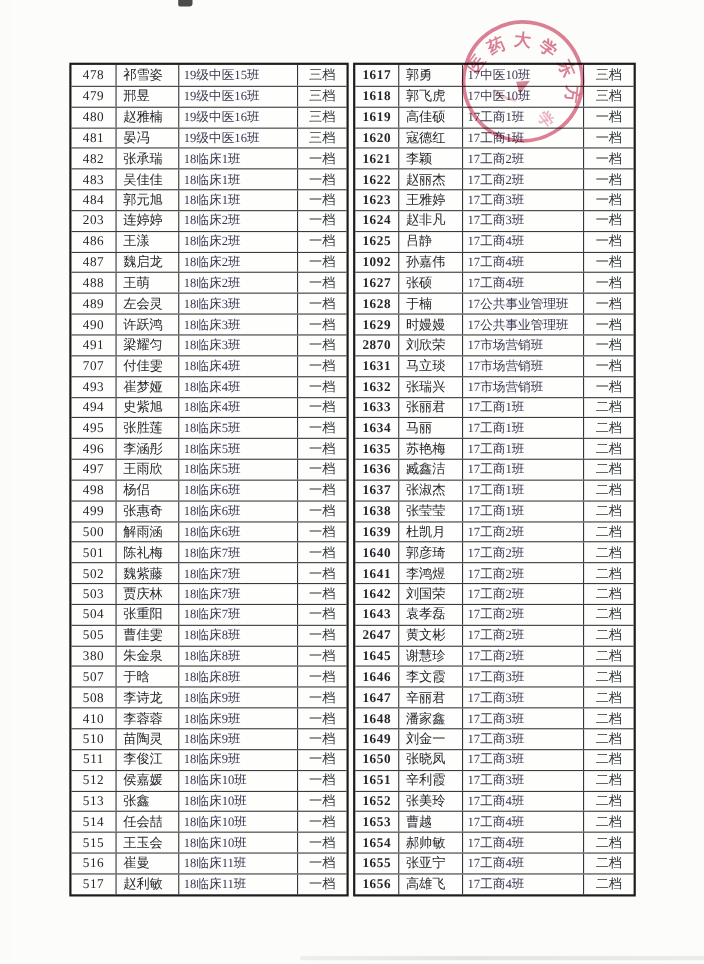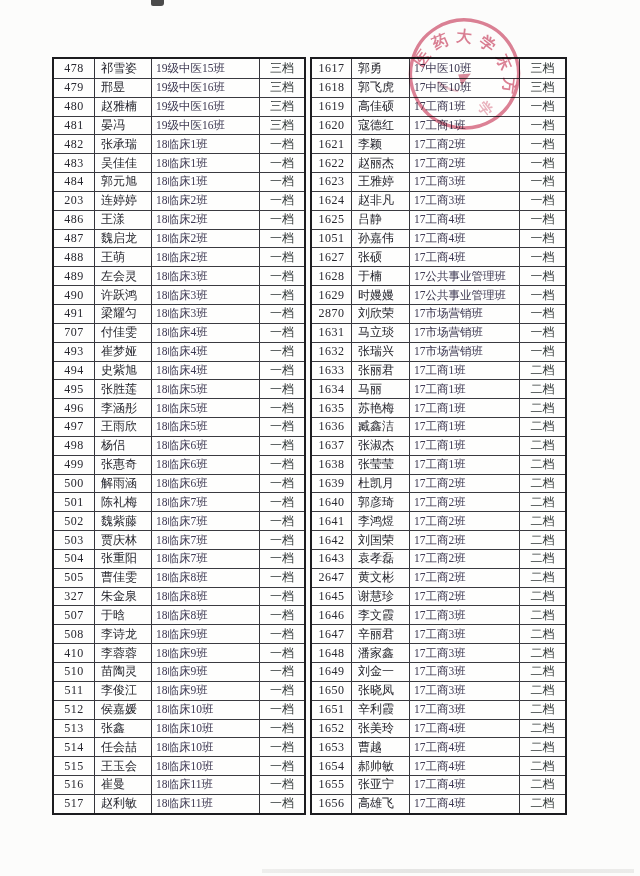--- a/index.html
+++ b/index.html
@@ -3,21 +3,21 @@
 <meta charset="utf-8">
 <style>
   html,body{margin:0;padding:0;}
   body{
     width:640px;height:876px;
     background:#fbfbf9;
     font-family:"Liberation Serif", serif;
     position:relative;
     overflow:hidden;
   }
-  .page{position:absolute;inset:0;background:#fcfcfb;}
+  .page{position:absolute;inset:0;background:#fcfcfb;margin-left:11px;}
 
   
   .artifact-top{
     position:absolute;left:151px;top:0;width:13px;height:6px;
     background:#2c2c2c;border-radius:0 0 3px 2px;opacity:.85;
   }
   .artifact-bottom{
     position:absolute;left:262px;top:869px;width:372px;height:4px;
     background:linear-gradient(90deg,#e3e3e1,#d2d2d0 40%,#dededc);
     opacity:.55;
@@ -49,21 +49,21 @@
   .cell-no{justify-content:center;font-size:12px;letter-spacing:.5px;}
   .cell-name{padding-left:6px;font-size:12px;}
   .cell-cls{padding-left:4px;font-size:11.5px;color:#3b3650;}
   .cell-grade{justify-content:center;font-size:12px;color:#2e3434;}
 
   #left-table .cell-no{width:41px;}
   #left-table .cell-name{width:57px;}
   #left-table .cell-cls{width:108px;text-align:right;}
   #left-table .cell-grade{flex:1;}
 
-  #right-table .cell-no{width:40px;}
+  #right-table .cell-no{width:40px;font-weight:bold;}
   #right-table .cell-name{width:58px;}
   #right-table .cell-cls{width:110px;}
   #right-table .cell-grade{flex:1;}
 
   
   .stamp{
     position:absolute;left:403px;top:10px;width:124px;height:124px;
     mix-blend-mode:multiply;opacity:.82;
     transform:rotate(14deg);
     pointer-events:none;
@@ -239,21 +239,21 @@
         <div class="tcell cell-cls">18临床7班</div>
         <div class="tcell cell-grade">一档</div>
       </div>
       <div class="trow">
         <div class="tcell cell-no">505</div>
         <div class="tcell cell-name">曹佳雯</div>
         <div class="tcell cell-cls">18临床8班</div>
         <div class="tcell cell-grade">一档</div>
       </div>
       <div class="trow">
-        <div class="tcell cell-no">327</div>
+        <div class="tcell cell-no">380</div>
         <div class="tcell cell-name">朱金泉</div>
         <div class="tcell cell-cls">18临床8班</div>
         <div class="tcell cell-grade">一档</div>
       </div>
       <div class="trow">
         <div class="tcell cell-no">507</div>
         <div class="tcell cell-name">于晗</div>
         <div class="tcell cell-cls">18临床8班</div>
         <div class="tcell cell-grade">一档</div>
       </div>
@@ -367,21 +367,21 @@
         <div class="tcell cell-cls">17工商3班</div>
         <div class="tcell cell-grade">一档</div>
       </div>
       <div class="trow">
         <div class="tcell cell-no">1625</div>
         <div class="tcell cell-name">吕静</div>
         <div class="tcell cell-cls">17工商4班</div>
         <div class="tcell cell-grade">一档</div>
       </div>
       <div class="trow">
-        <div class="tcell cell-no">1051</div>
+        <div class="tcell cell-no">1092</div>
         <div class="tcell cell-name">孙嘉伟</div>
         <div class="tcell cell-cls">17工商4班</div>
         <div class="tcell cell-grade">一档</div>
       </div>
       <div class="trow">
         <div class="tcell cell-no">1627</div>
         <div class="tcell cell-name">张硕</div>
         <div class="tcell cell-cls">17工商4班</div>
         <div class="tcell cell-grade">一档</div>
       </div>

